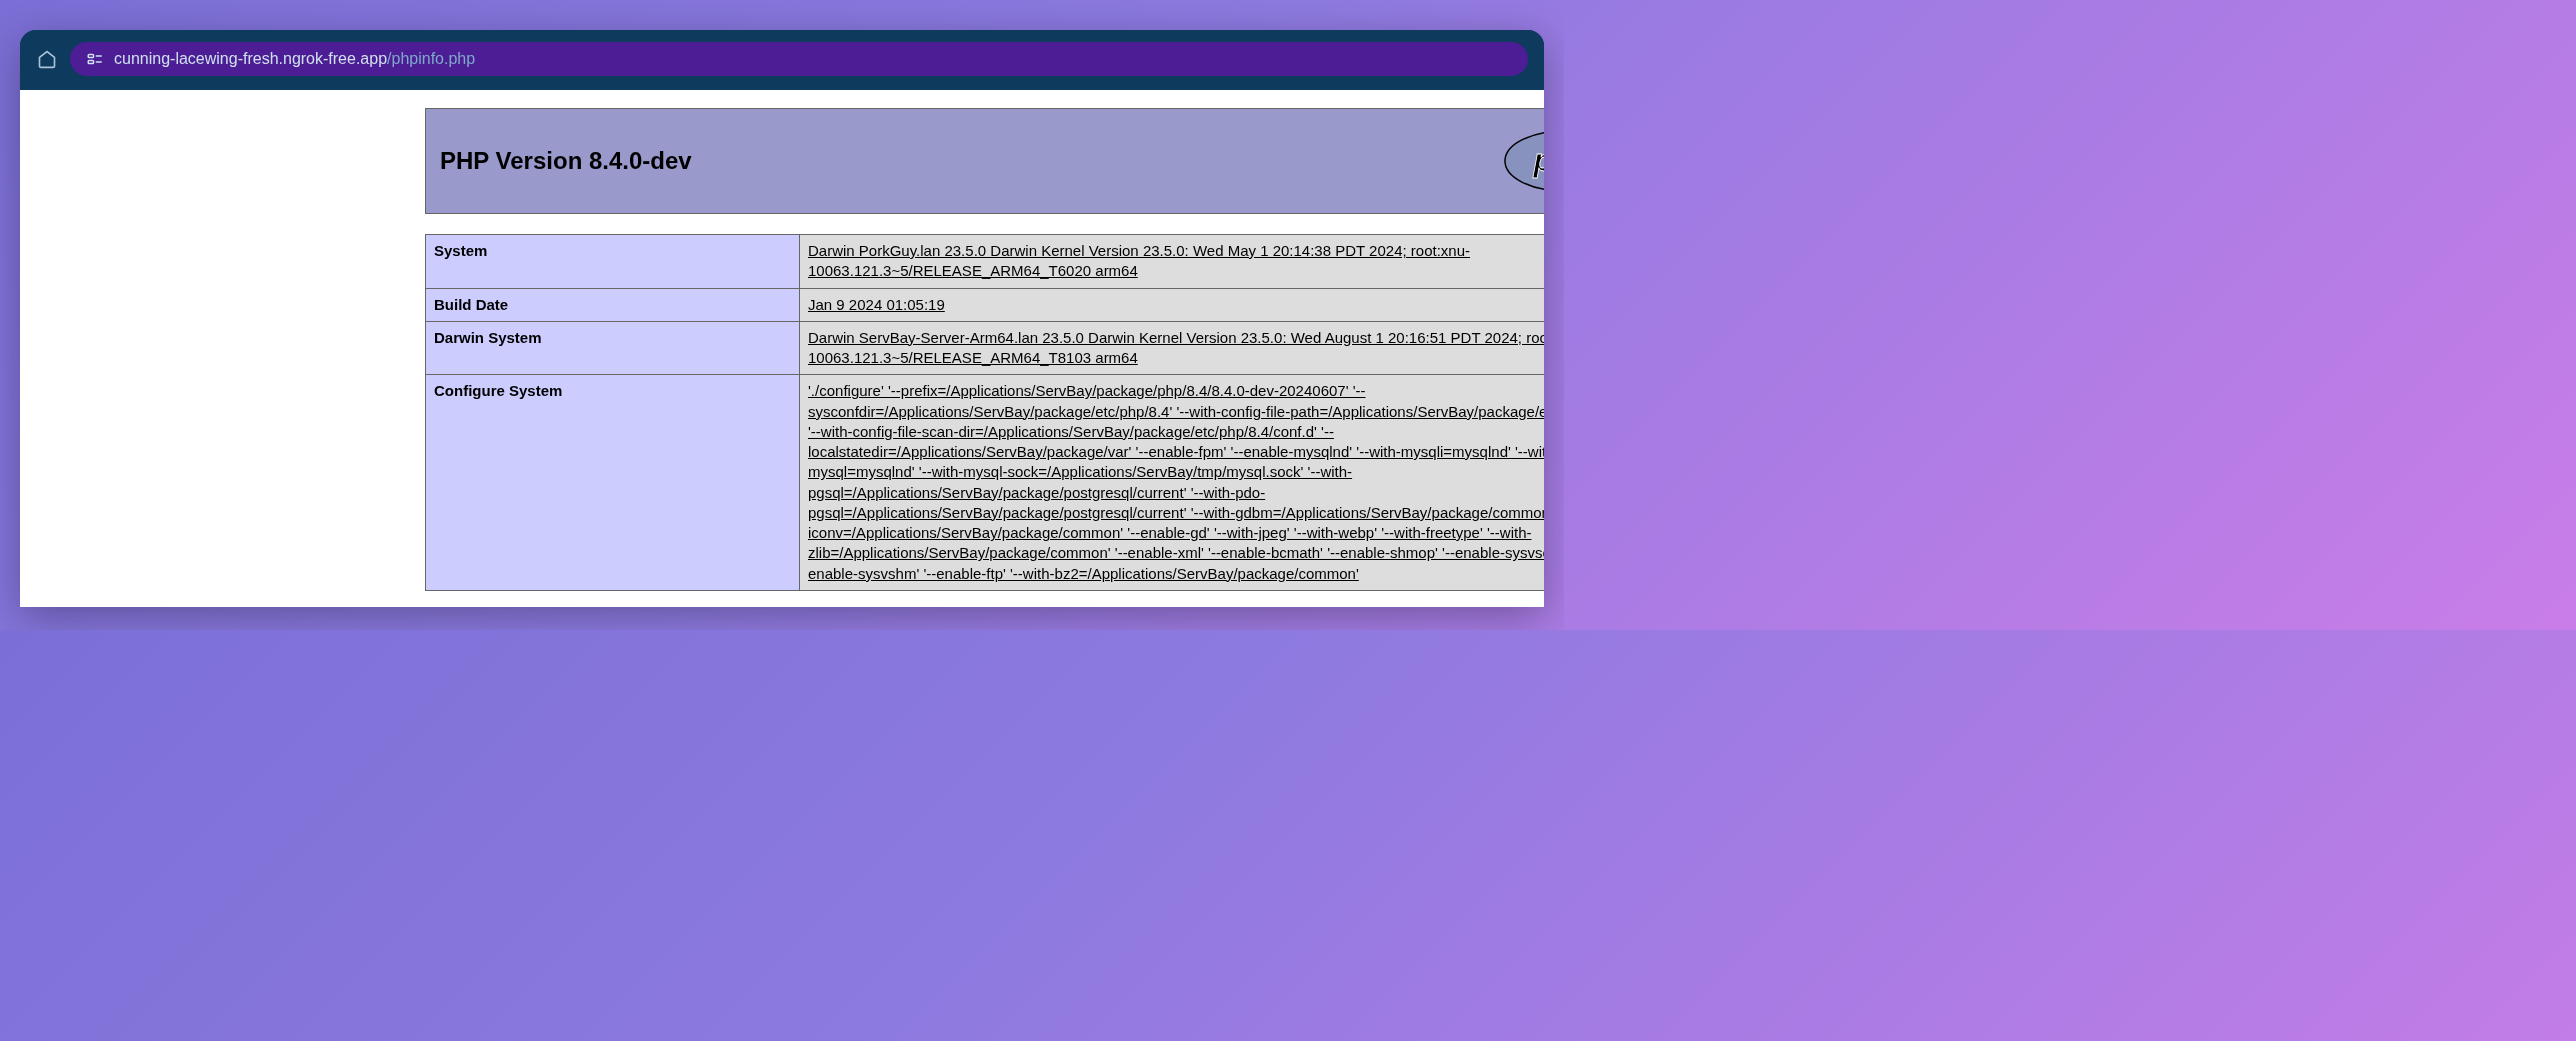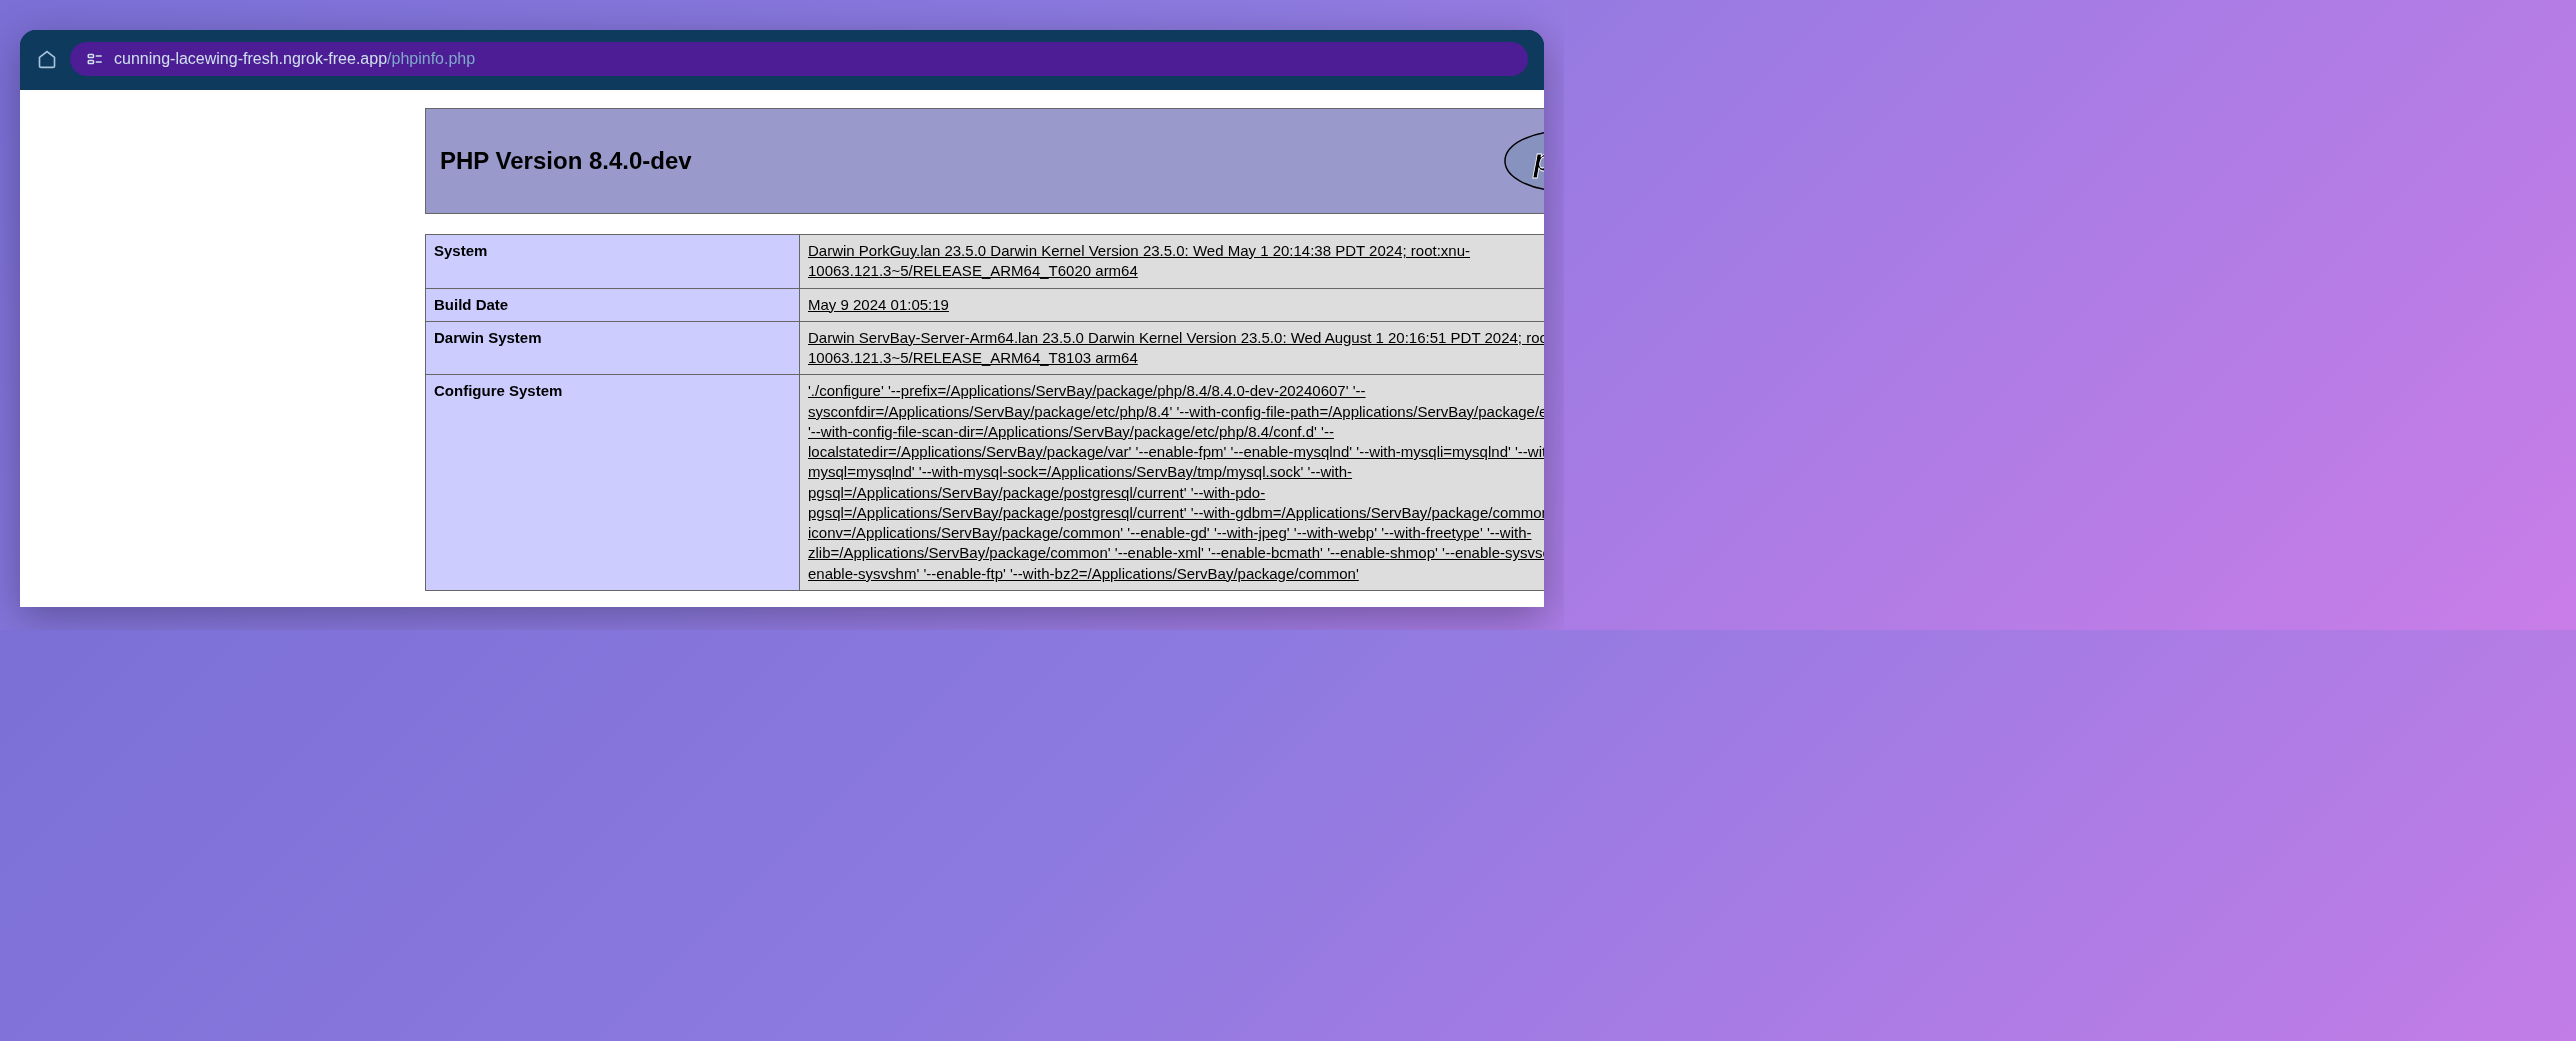--- a/index.html
+++ b/index.html
@@ -169,21 +169,21 @@
       </div>
 
       <table class="phpinfo-table">
         <tbody>
           <tr>
             <td class="label">System</td>
             <td class="value">Darwin PorkGuy.lan 23.5.0 Darwin Kernel Version 23.5.0: Wed May 1 20:14:38 PDT 2024; root:xnu-10063.121.3~5/RELEASE_ARM64_T6020 arm64</td>
           </tr>
           <tr>
             <td class="label">Build Date</td>
-            <td class="value">May 9 2024 01:05:19</td>
+            <td class="value">Jan 9 2024 01:05:19</td>
           </tr>
           <tr>
             <td class="label">Darwin System</td>
             <td class="value">Darwin ServBay-Server-Arm64.lan 23.5.0 Darwin Kernel Version 23.5.0: Wed August 1 20:16:51 PDT 2024; root:xnu-10063.121.3~5/RELEASE_ARM64_T8103 arm64</td>
           </tr>
           <tr>
             <td class="label">Configure System</td>
             <td class="value">'./configure' '--prefix=/Applications/ServBay/package/php/8.4/8.4.0-dev-20240607' '--sysconfdir=/Applications/ServBay/package/etc/php/8.4' '--with-config-file-path=/Applications/ServBay/package/etc/php/8.4' '--with-config-file-scan-dir=/Applications/ServBay/package/etc/php/8.4/conf.d' '--localstatedir=/Applications/ServBay/package/var' '--enable-fpm' '--enable-mysqlnd' '--with-mysqli=mysqlnd' '--with-pdo-mysql=mysqlnd' '--with-mysql-sock=/Applications/ServBay/tmp/mysql.sock' '--with-pgsql=/Applications/ServBay/package/postgresql/current' '--with-pdo-pgsql=/Applications/ServBay/package/postgresql/current' '--with-gdbm=/Applications/ServBay/package/common' '--with-iconv=/Applications/ServBay/package/common' '--enable-gd' '--with-jpeg' '--with-webp' '--with-freetype' '--with-zlib=/Applications/ServBay/package/common' '--enable-xml' '--enable-bcmath' '--enable-shmop' '--enable-sysvsem' '--enable-sysvshm' '--enable-ftp' '--with-bz2=/Applications/ServBay/package/common'</td>
           </tr>
         </tbody>

